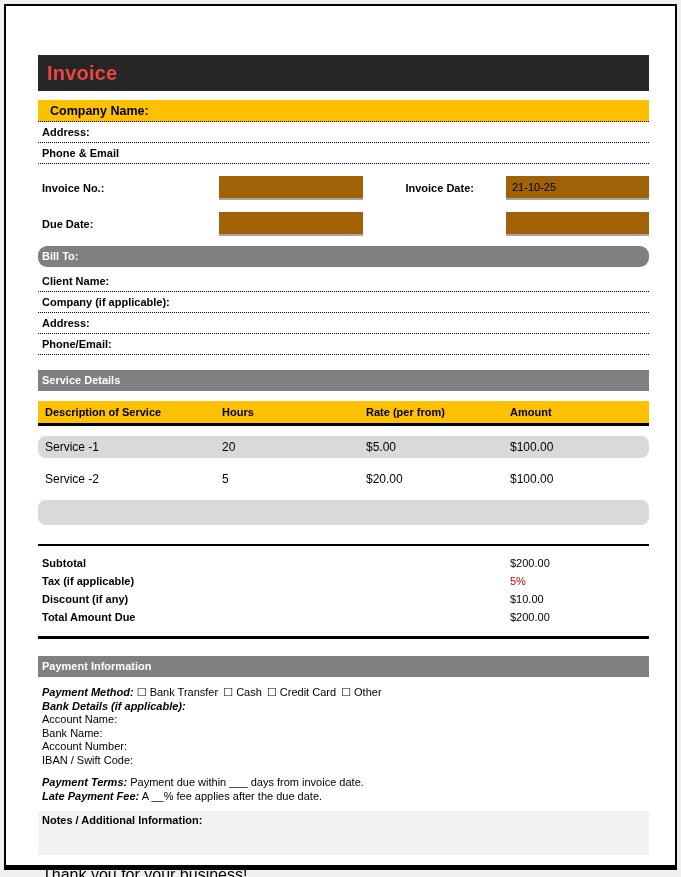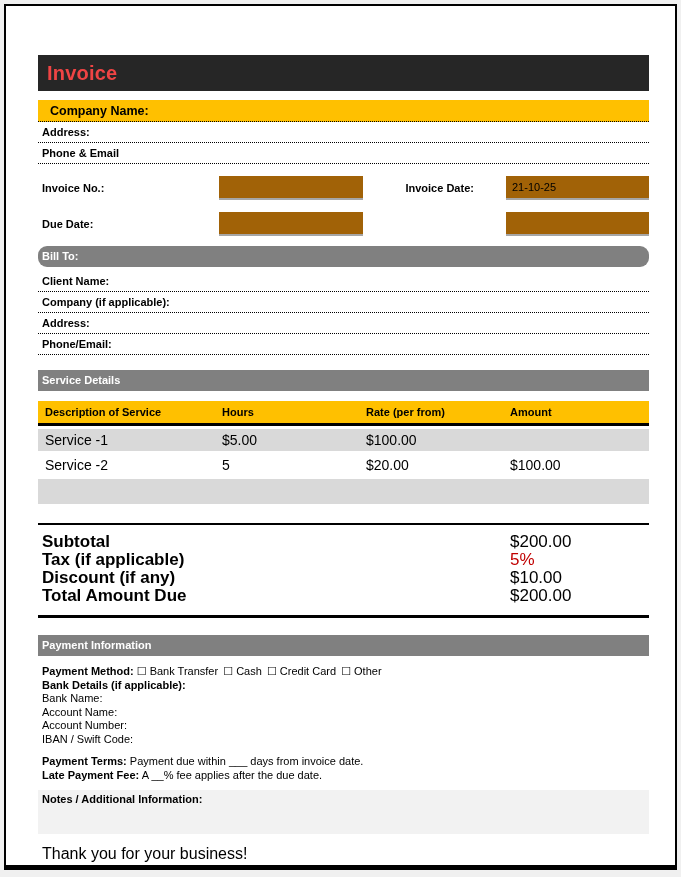--- a/index.html
+++ b/index.html
@@ -32,39 +32,39 @@
   .meta-input.right { width:143px; }
 
   
   .section-bar { height:21px; background:#808080; color:#fff; font-size:11px; font-weight:bold;
     line-height:21px; padding-left:4px; }
 
   
   .svc-table { margin-top:10px; }
   .svc-header { display:flex; height:25px; background:#FFC000; border-bottom:3px solid #000;
     font-size:11px; font-weight:bold; line-height:23px; }
-  .svc-row { display:flex; height:22px; font-size:14px; line-height:22px; margin-top:3px; }
+  .svc-row { display:flex; height:22px; font-size:12px; line-height:22px; margin-top:10px;border-radius:8px; }
   .svc-row.shade { background:#d9d9d9; }
   .svc-row.empty { height:25px; background:#d9d9d9; }
   .c1 { width:184px; padding-left:7px; }
   .c2 { width:144px; }
   .c3 { width:144px; }
   .c4 { flex:1; }
 
   
   .totals { margin-top:19px; border-top:2px solid #000; border-bottom:3px solid #000; padding:8px 0 10px 0; }
-  .tot-row { display:flex; height:18px; font-size:17px; line-height:18px; }
+  .tot-row { display:flex; height:18px; font-size:11px; line-height:18px; }
   .tot-label { width:472px; font-weight:bold; padding-left:4px; }
   .tot-value { flex:1; }
   .tot-value.red { color:#C00000; }
 
   
   .pay-bar { margin-top:17px; }
   .pay-lines { margin-top:9px; font-size:11px; line-height:13.5px; padding-left:4px; }
-  .pay-line b { font-weight:bold; }
+  .pay-line b { font-weight:bold;font-style:italic; }
   .pay-gap { height:9px; }
   .chk { margin-right:2px; }
 
   
   .notes-box { margin-top:8px; height:44px; background:#f2f2f2; font-size:11px; font-weight:bold;
     padding:3px 0 0 4px; }
 
   
   .thanks-row { margin-top:13px; font-size:16px; line-height:14px; padding:0 0 5px 4px;
     border-bottom:4px double #000; }
@@ -116,20 +116,21 @@
       <div class="section-bar" style="margin-top:15px;">Service Details</div>
       <div class="svc-table">
         <div class="svc-header">
           <div class="c1">Description of Service</div>
           <div class="c2">Hours</div>
           <div class="c3">Rate (per from)</div>
           <div class="c4">Amount</div>
         </div>
         <div class="svc-row shade">
           <div class="c1">Service -1</div>
+          <div class="c2">20</div>
           <div class="c3">$5.00</div>
           <div class="c4">$100.00</div>
         </div>
         <div class="svc-row">
           <div class="c1">Service -2</div>
           <div class="c2">5</div>
           <div class="c3">$20.00</div>
           <div class="c4">$100.00</div>
         </div>
         <div class="svc-row empty"></div>
@@ -157,22 +158,22 @@
       <div class="section-bar pay-bar">Payment Information</div>
       <div class="pay-lines">
         <div class="pay-line">
           <b>Payment Method:</b>
           <span class="chk">☐ Bank Transfer</span>
           <span class="chk">☐ Cash</span>
           <span class="chk">☐ Credit Card</span>
           <span class="chk">☐ Other</span>
         </div>
         <div class="pay-line"><b>Bank Details (if applicable):</b></div>
+        <div class="pay-line">Account Name:</div>
         <div class="pay-line">Bank Name:</div>
-        <div class="pay-line">Account Name:</div>
         <div class="pay-line">Account Number:</div>
         <div class="pay-line">IBAN / Swift Code:</div>
         <div class="pay-gap"></div>
         <div class="pay-line">
           <b>Payment Terms:</b><span> Payment due within ___ days from invoice date.</span>
         </div>
         <div class="pay-line">
           <b>Late Payment Fee:</b><span> A __% fee applies after the due date.</span>
         </div>
       </div>

